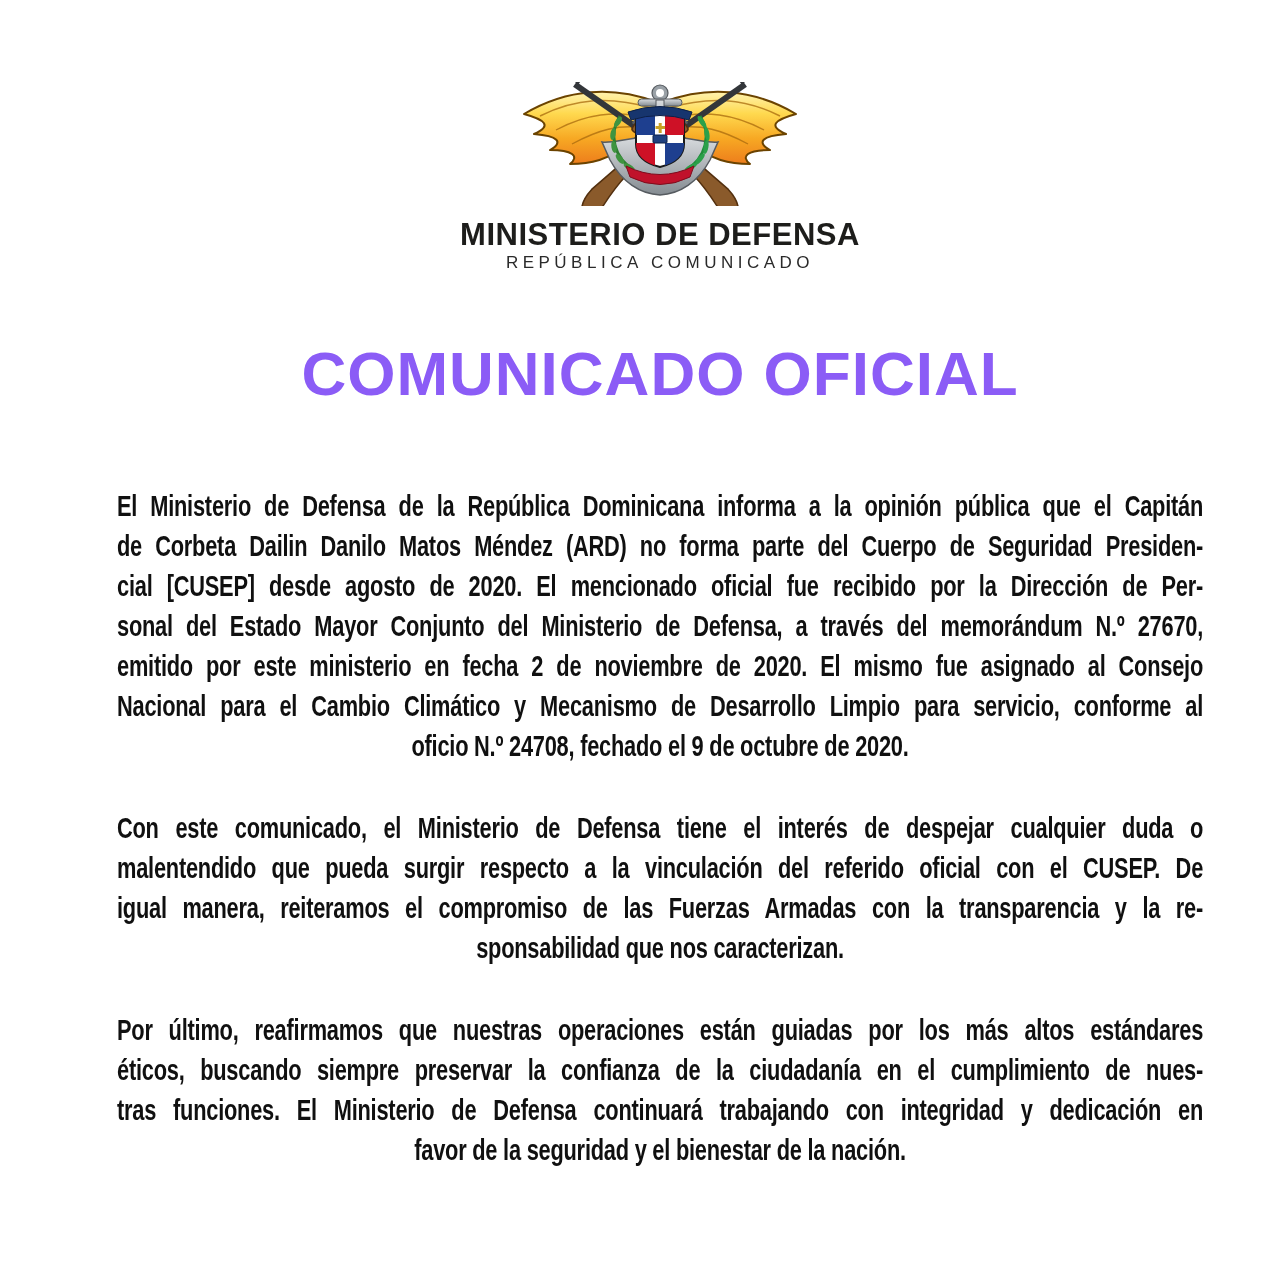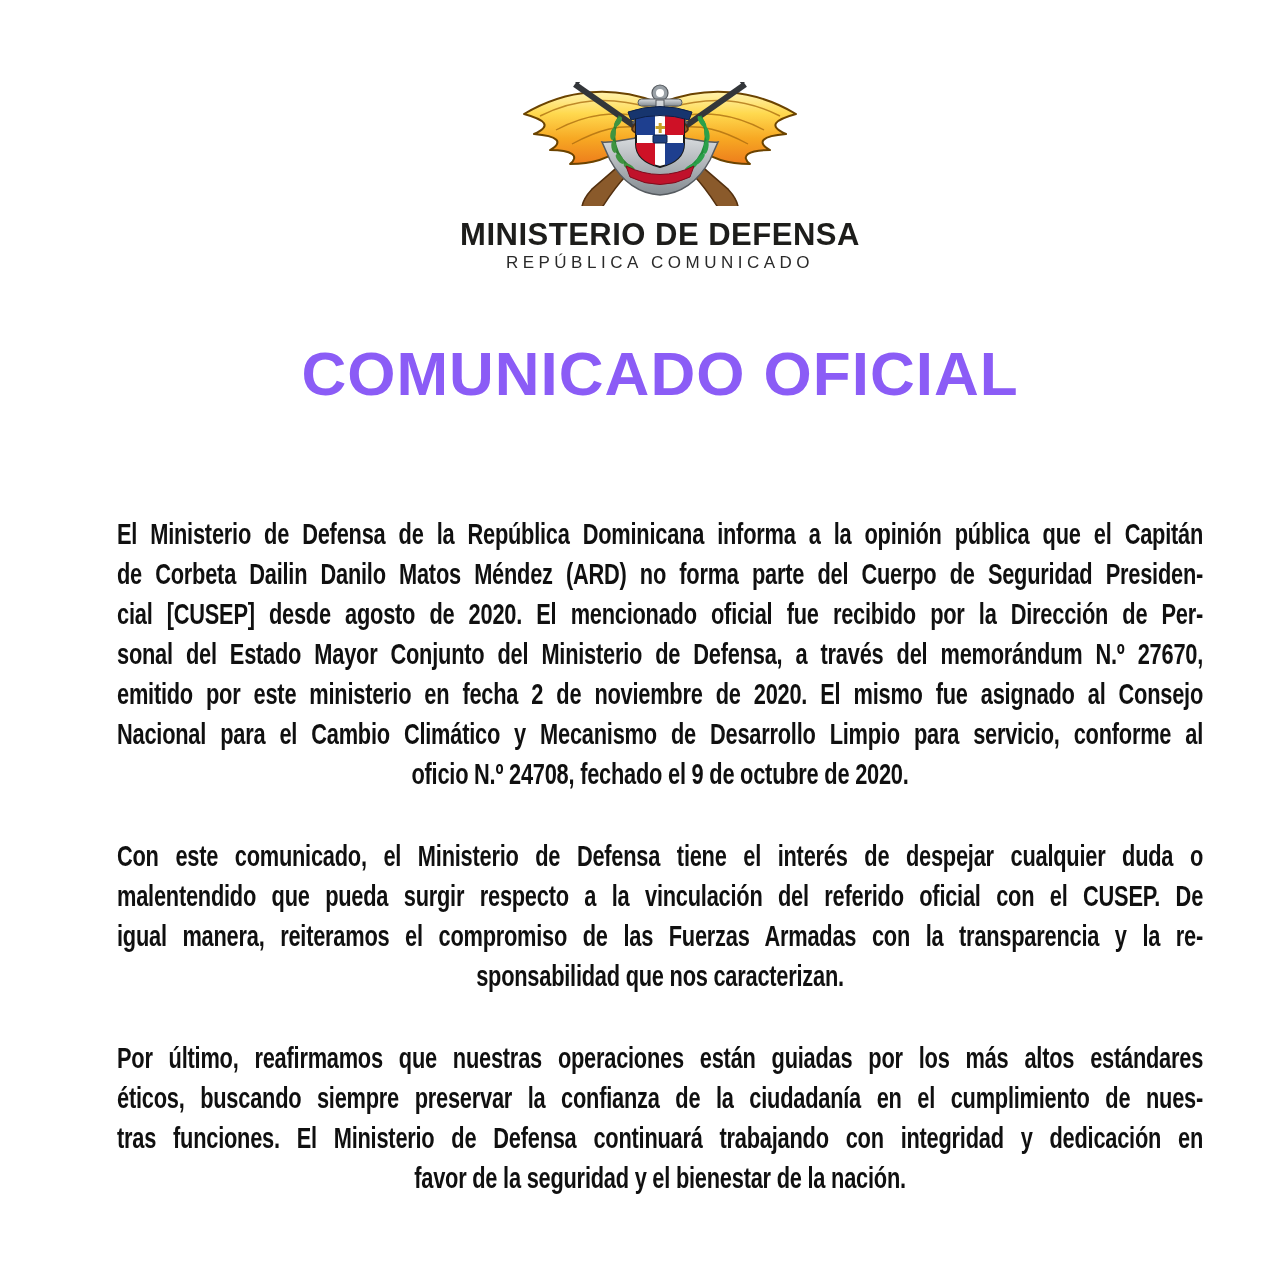--- a/index.html
+++ b/index.html
@@ -36,21 +36,21 @@
     position:absolute;
     top:338px;left:0;width:100%;
     margin:0;
     text-align:center;
     font-size:62px;font-weight:700;
     letter-spacing:1px;
     color:#8b5cf6;
   }
   .content{
     position:absolute;
-    top:514px;left:97px;
+    top:486px;left:97px;
     width:1086px;
   }
   .scale{
     width:1470px;
     transform:scaleX(0.7388);
     transform-origin:0 0;
   }
   .para{margin:0 0 42px 0;}
   .line{
     font-size:29.5px;

